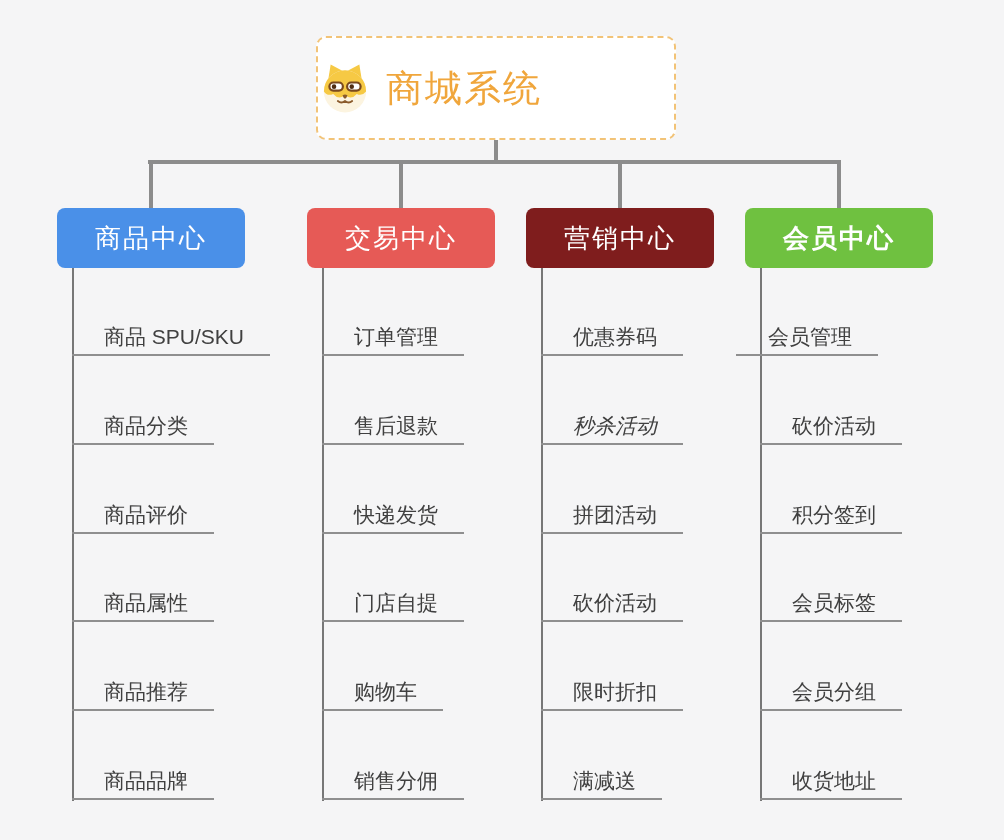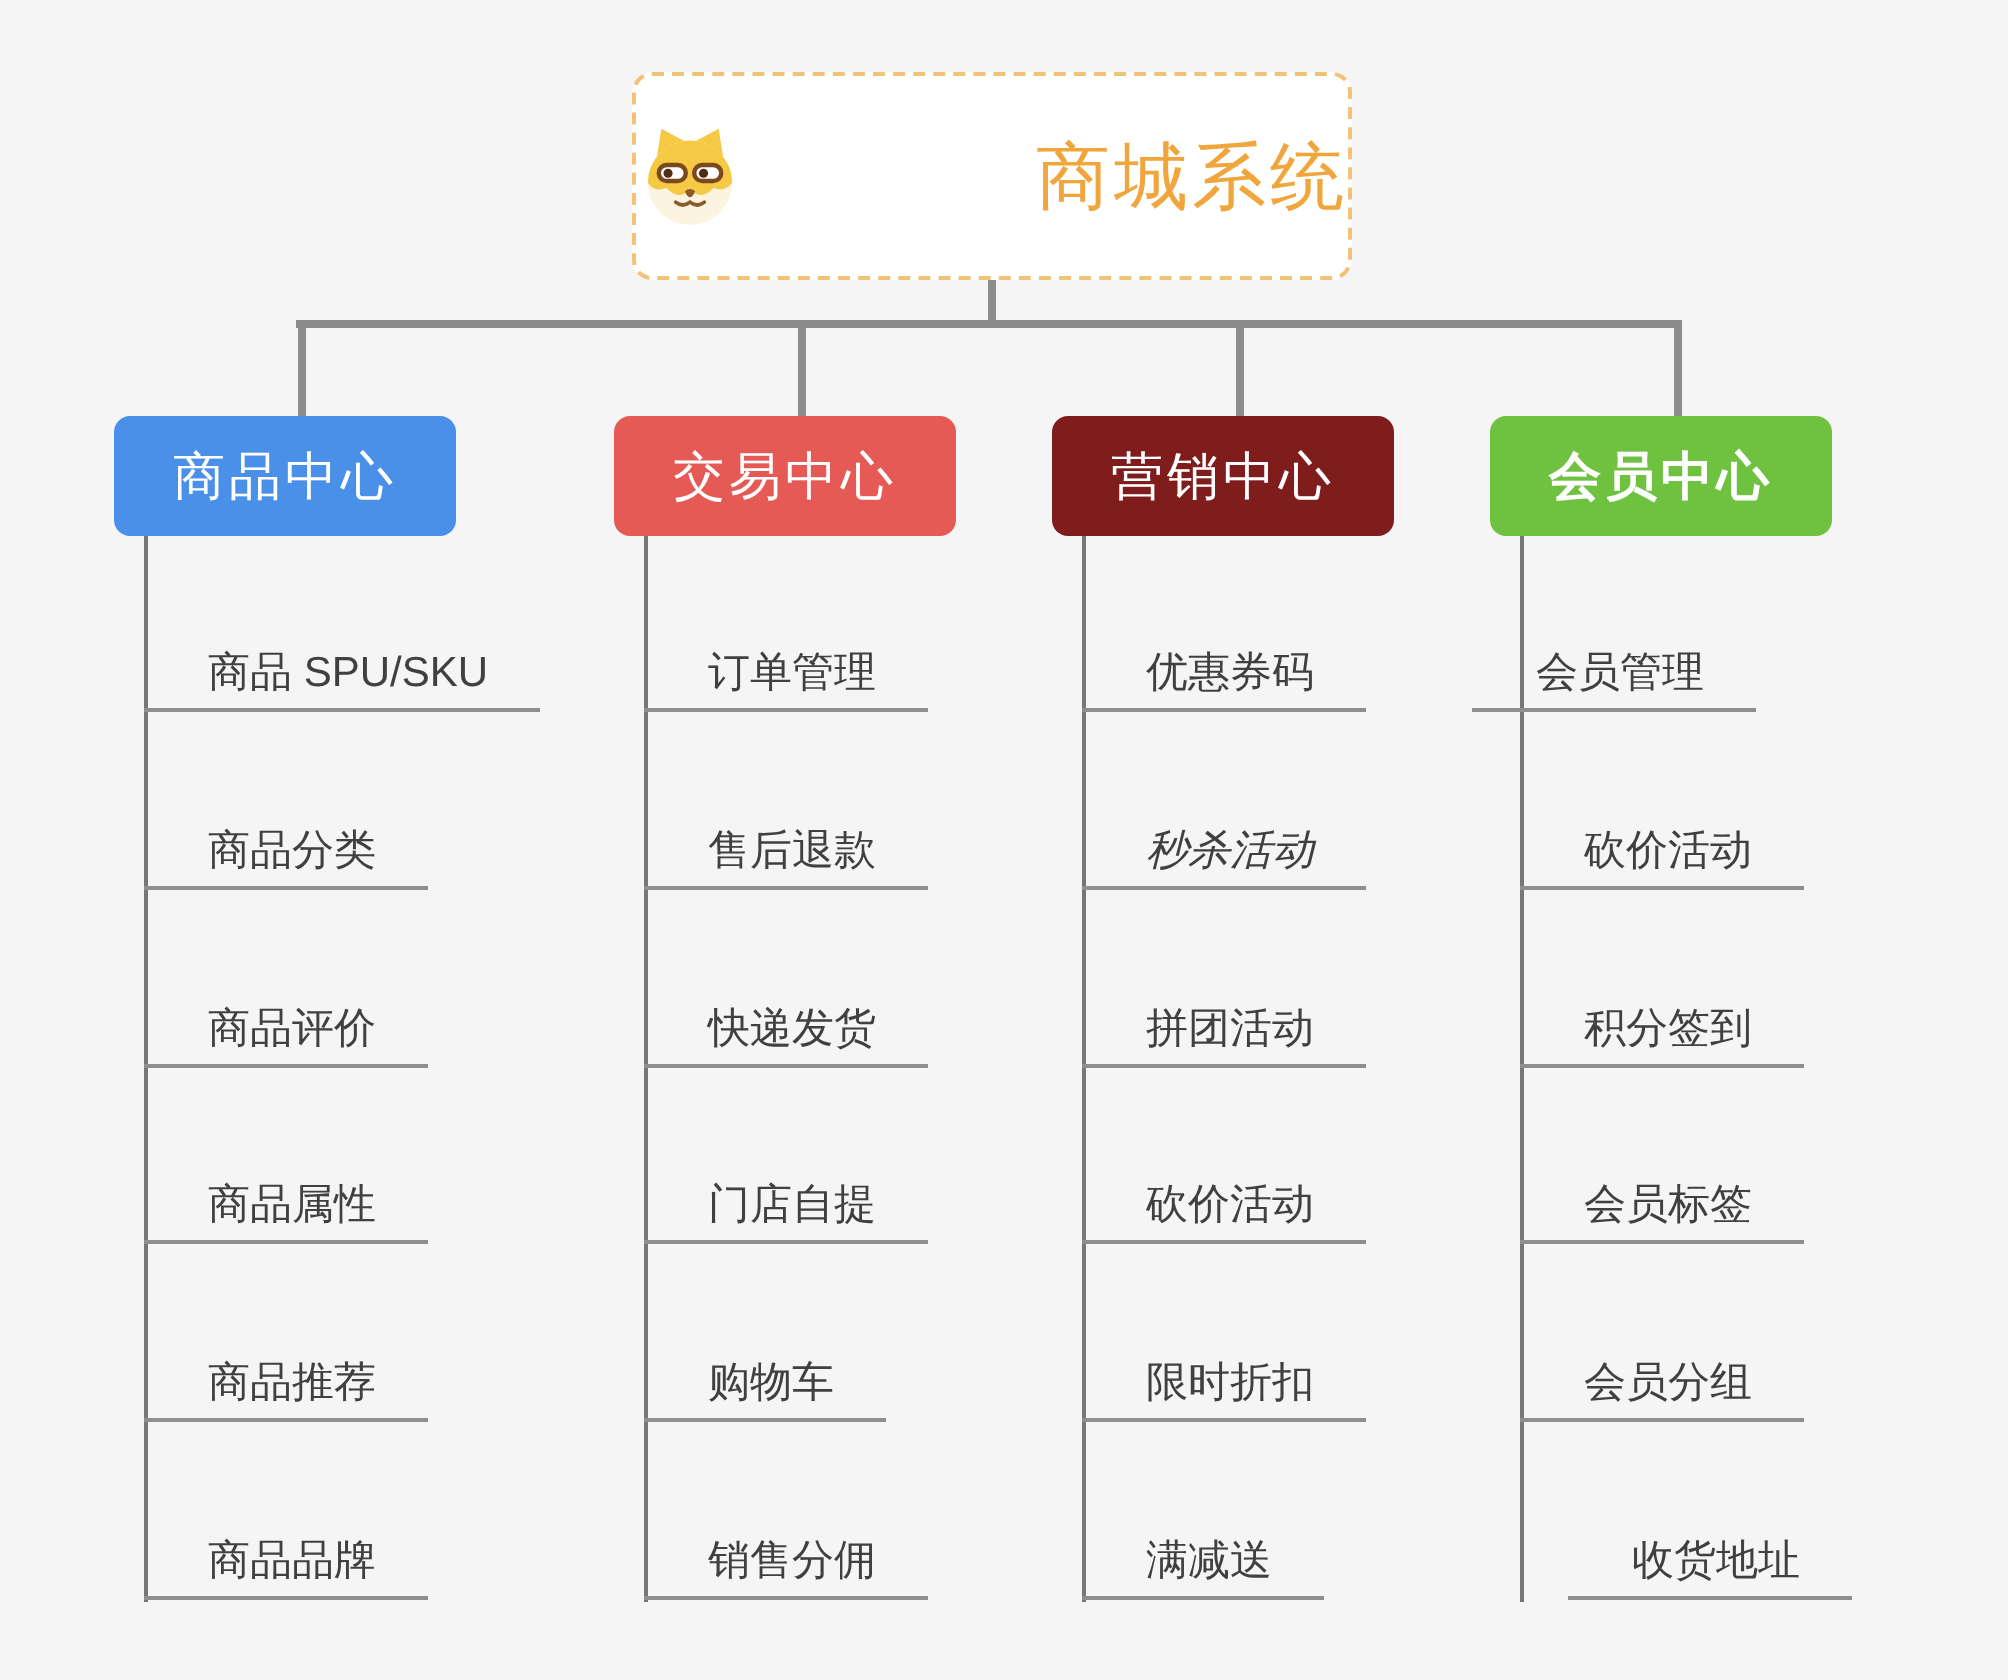--- a/index.html
+++ b/index.html
@@ -16,32 +16,32 @@
   .root-drop{left:494px;top:140px;width:4px;height:22px;}
   .bus{left:148px;top:160px;width:692px;height:4px;}
   .branch-drop{top:160px;width:4px;height:50px;}
   .spine{position:absolute;top:268px;width:2px;height:533px;background:#777777;}
 
   
   .root-node{
     position:absolute;left:316px;top:36px;width:360px;height:104px;
     background:#ffffff;border:2px dashed #f2c377;border-radius:10px;
     box-sizing:border-box;
-    display:flex;align-items:center;justify-content:space-between;gap:14px;
+    display:flex;align-items:center;justify-content:flex-start;gap:14px;
     cursor:default;
   }
   .root-icon{display:flex;align-items:center;}
   .root-title{
     color:#f0a63c;font-size:37px;font-weight:500;letter-spacing:2px;
     line-height:1;
   }
 
   
   .branch-header{
-    position:absolute;top:208px;height:60px;width:171px;
+    position:absolute;top:208px;height:60px;width:188px;
     border-radius:8px;box-sizing:border-box;
     display:flex;align-items:center;justify-content:center;
     color:#ffffff;font-size:26px;letter-spacing:2px;
     cursor:default;
   }
 
   
   .leaf{
     position:absolute;
     height:35px;line-height:35px;
@@ -107,15 +107,15 @@
       <div class="leaf" style="left: 541px; top: 674px;">限时折扣</div>
       <div class="leaf" style="left: 541px; top: 763px;">满减送</div>
       <div class="connector branch-drop" style="left: 837px;"></div>
       <div class="branch-header" style="left: 745px; background: rgb(111, 193, 64); font-weight: bold;">会员中心</div>
       <div class="spine" style="left: 760px;"></div>
       <div class="leaf" style="left: 736px; top: 319px;">会员管理</div>
       <div class="leaf" style="left: 760px; top: 408px;">砍价活动</div>
       <div class="leaf" style="left: 760px; top: 497px;">积分签到</div>
       <div class="leaf" style="left: 760px; top: 585px;">会员标签</div>
       <div class="leaf" style="left: 760px; top: 674px;">会员分组</div>
-      <div class="leaf" style="left: 760px; top: 763px; margin-left: 24px;">收货地址</div>
+      <div class="leaf" style="left: 760px; top: 763px;">收货地址</div>
     </div>
 </div>
 
 </body></html>

